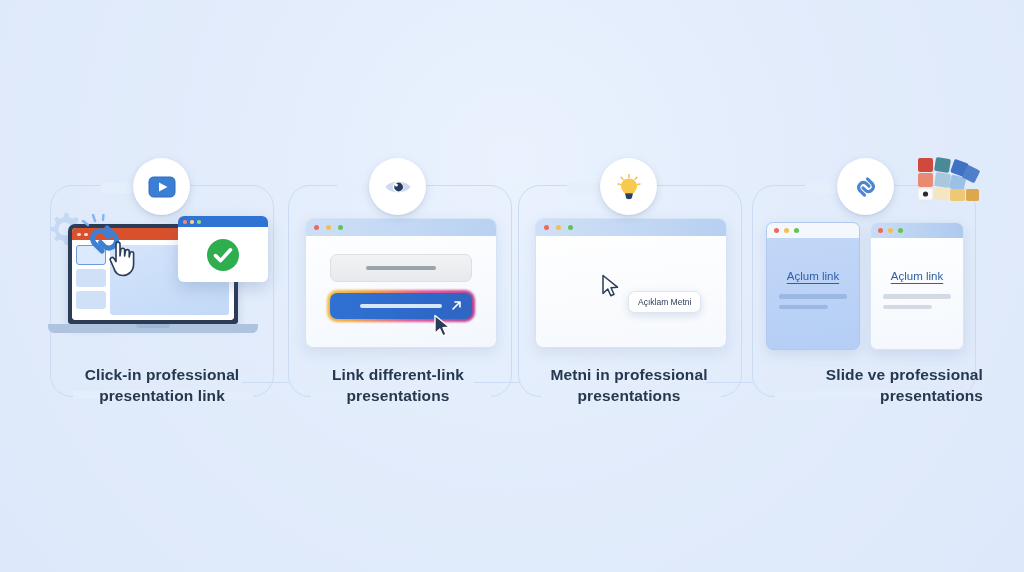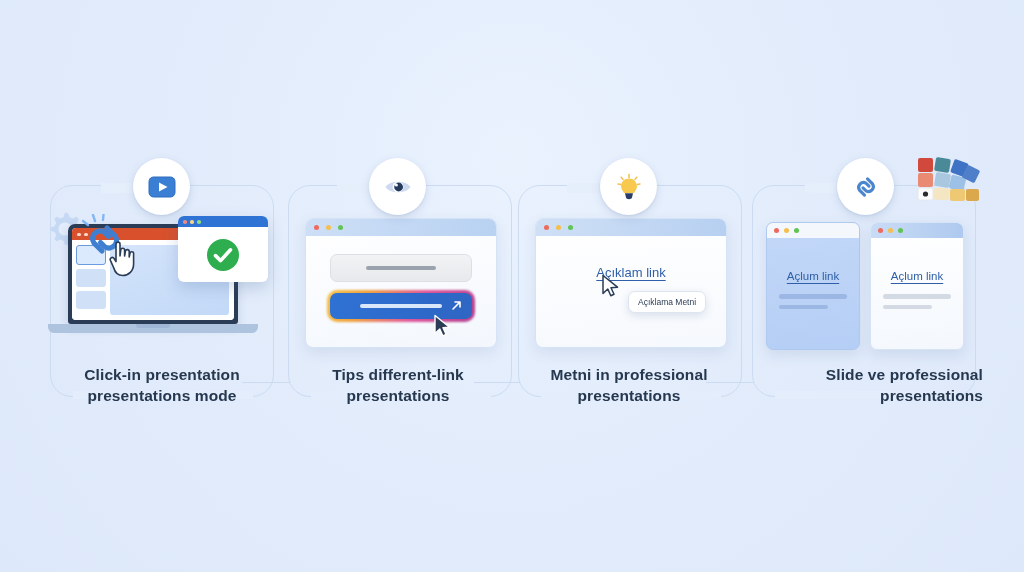--- a/index.html
+++ b/index.html
@@ -268,22 +268,22 @@
 
   <div class="badge b1">
     <svg width="30" height="30" viewBox="0 0 30 30">
       <rect x="2" y="5" width="26" height="20" rx="4.5" fill="#3b7fd4"></rect>
       <rect x="2" y="5" width="26" height="20" rx="4.5" fill="none" stroke="#2f6dc0" stroke-width="1"></rect>
       <path d="M12 10.5 L20.5 15 L12 19.5 Z" fill="#ffffff"></path>
     </svg>
   </div>
 
   <div class="caption c1">
-    <span>Click-in presentation</span>
-    <span>presentations mode</span>
+    <span>Click-in professional</span>
+    <span>presentation link</span>
   </div>
 
   <div class="panel p2">
     <div class="notch" style="left:48px;"></div>
     <div class="capgap"></div>
   </div>
 
   <div class="art2">
     <div class="win2">
       <div class="win2-bar">
@@ -314,38 +314,37 @@
   <div class="badge b2">
     <svg width="30" height="30" viewBox="0 0 30 30">
       <path d="M2.5 15 C7 8 23 8 27.5 15 C23 22 7 22 2.5 15 Z" fill="#ccd9f0"></path>
       <circle cx="15" cy="15" r="5.4" fill="#ffffff"></circle>
       <circle cx="15.6" cy="15" r="4.4" fill="#233a5c"></circle>
       <circle cx="13.4" cy="12.9" r="1.5" fill="#ffffff"></circle>
     </svg>
   </div>
 
   <div class="caption c2">
-    <span>Tips different-link</span>
+    <span>Link different-link</span>
     <span>presentations</span>
   </div>
 
   <div class="panel p3">
     <div class="notch" style="left:48px;"></div>
     <div class="capgap"></div>
   </div>
 
   <div class="art3">
     <div class="win3">
       <div class="win3-bar">
         <span class="wdot wd-r" style="left:8px;"></span>
         <span class="wdot wd-y" style="left:20px;"></span>
         <span class="wdot wd-g" style="left:32px;"></span>
       </div>
-      <div class="lnk3">Açıklam link</div>
-      <div class="tip3">Açıklama Metni</div>
+      <div class="tip3">Açıklam Metni</div>
     </div>
     <svg class="cursor3" viewBox="0 0 20 26">
       <path d="M2 1.5 L2 19.5 L6.8 15 L9.8 21.8 L13 20.3 L10 13.7 L16.5 13.2 Z" fill="#ffffff" stroke="#2b3c57" stroke-width="1.5" stroke-linejoin="round"></path>
     </svg>
   </div>
 
   <div class="badge b3">
     <svg width="30" height="30" viewBox="0 0 30 30">
       <g stroke="#f4bf4f" stroke-width="1.5" stroke-linecap="round">
         <line x1="15" y1="2.5" x2="15" y2="5.5"></line>

